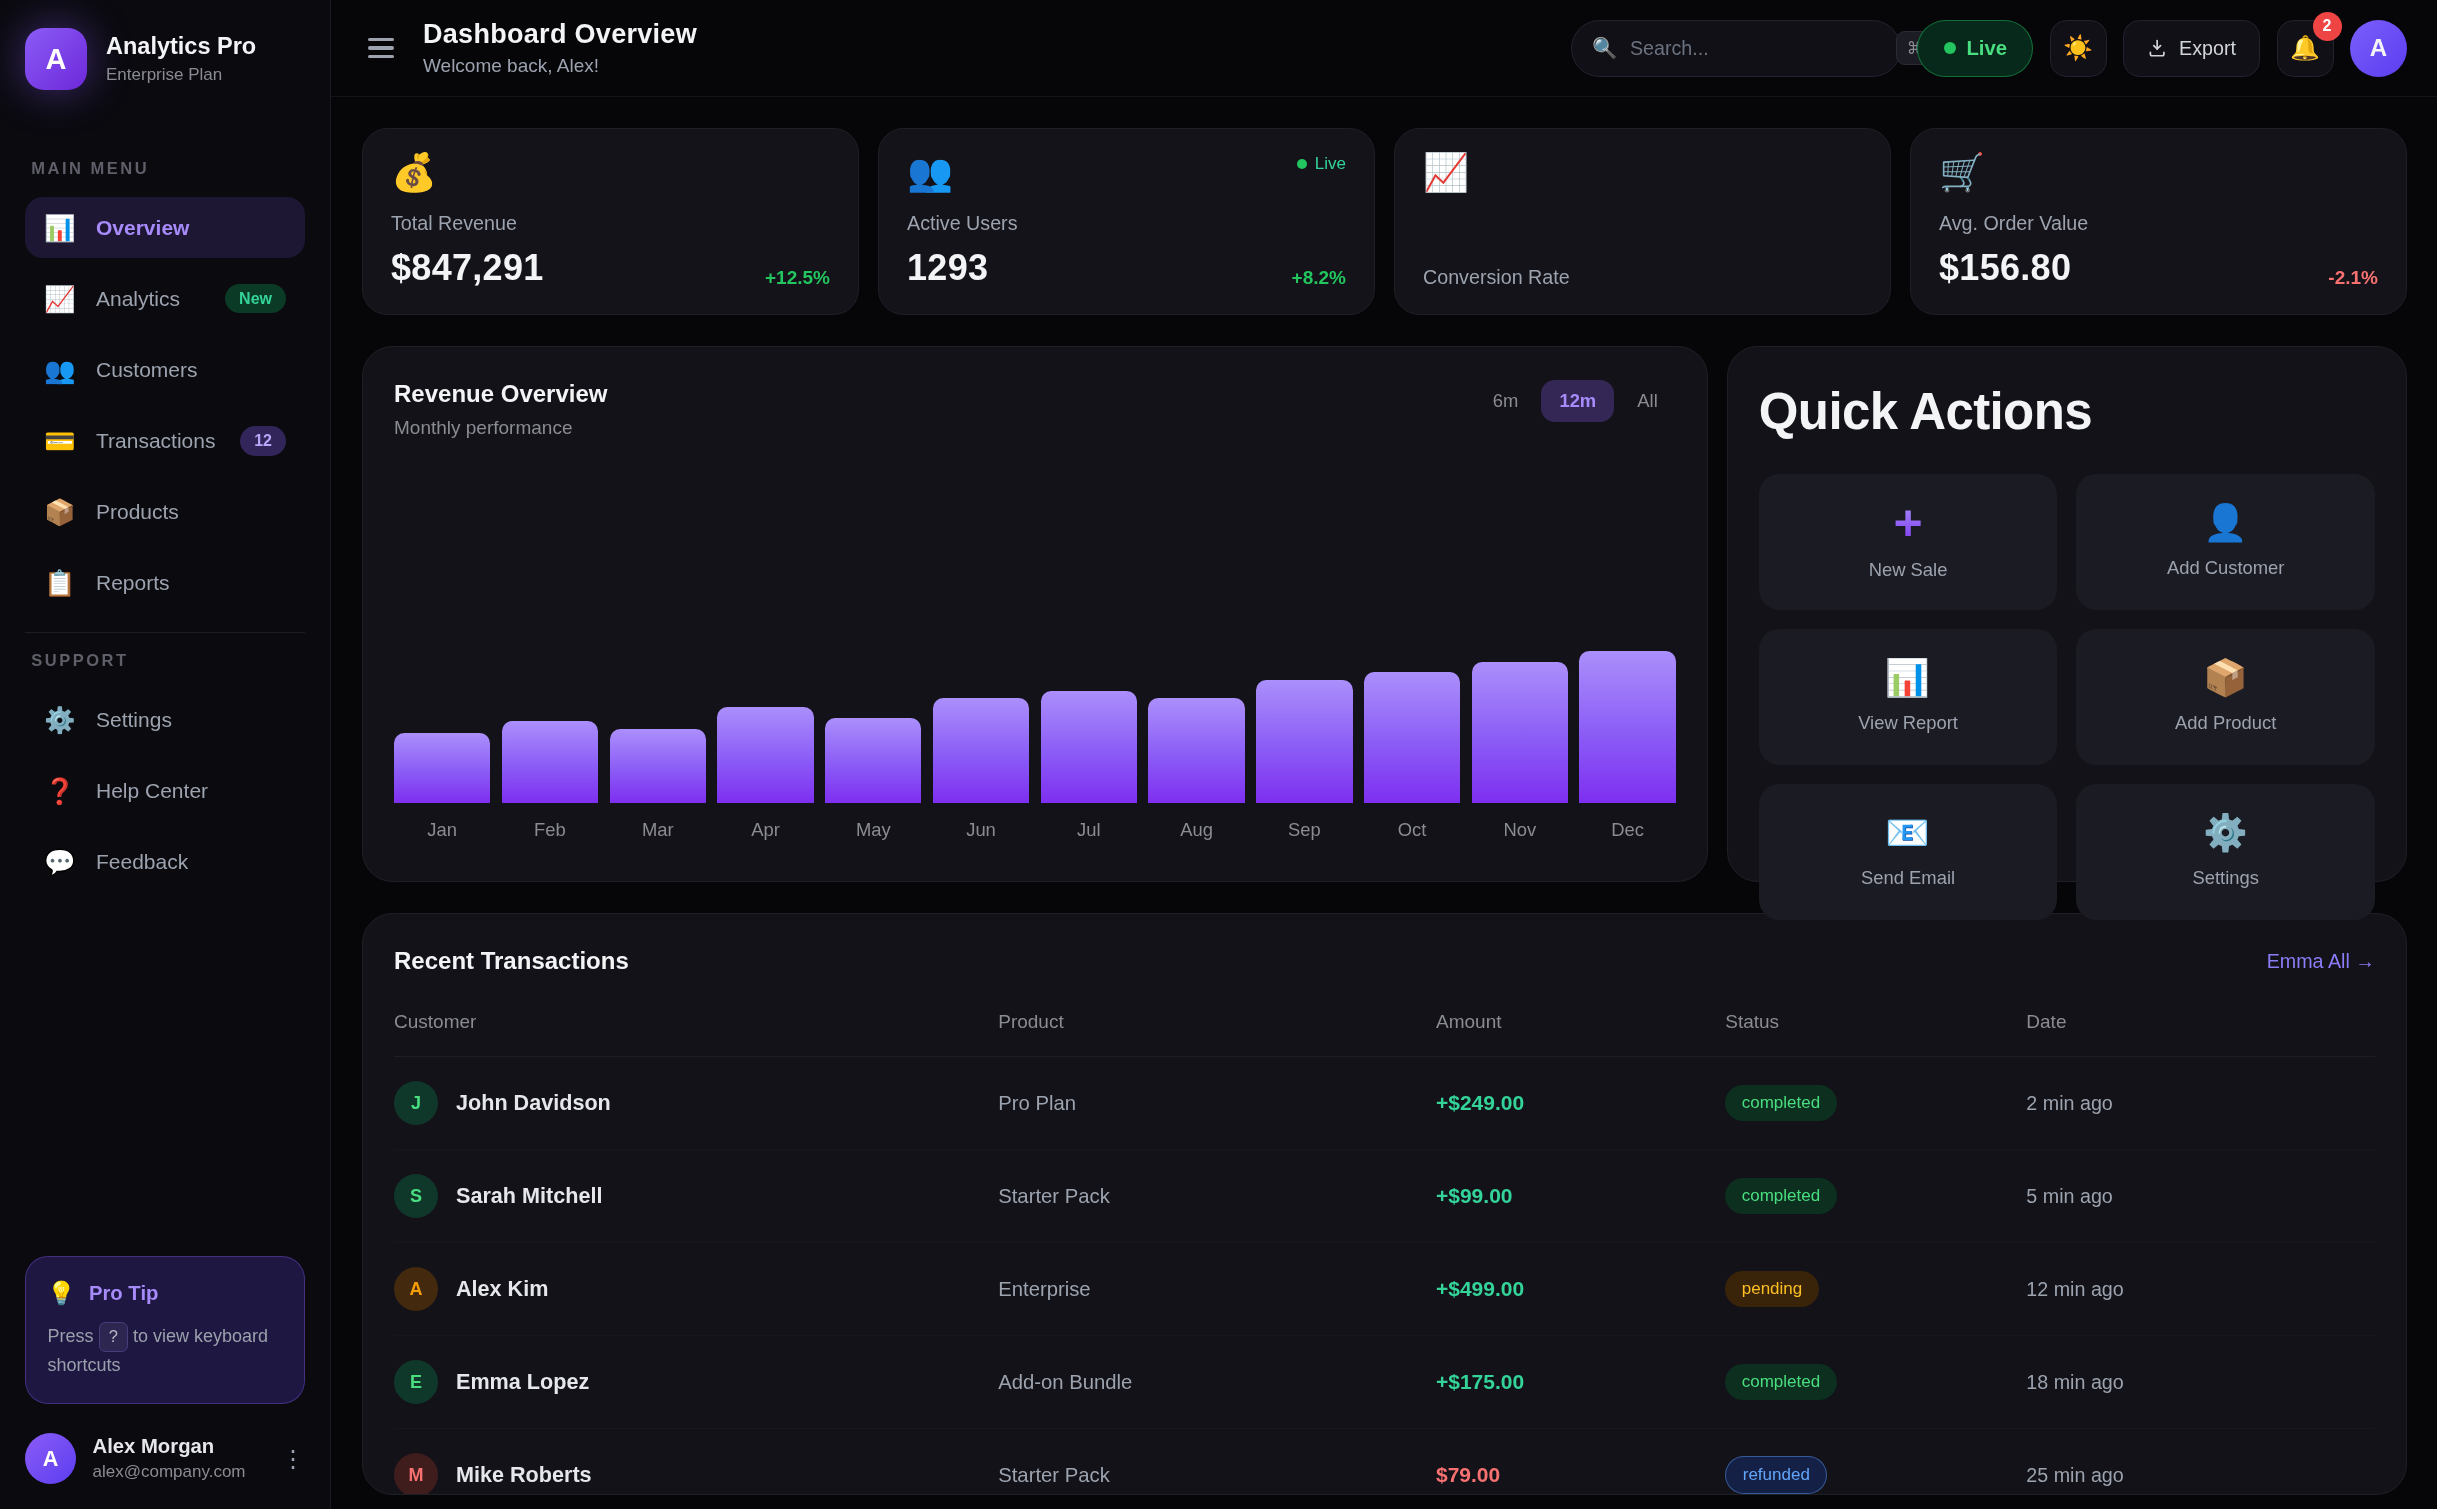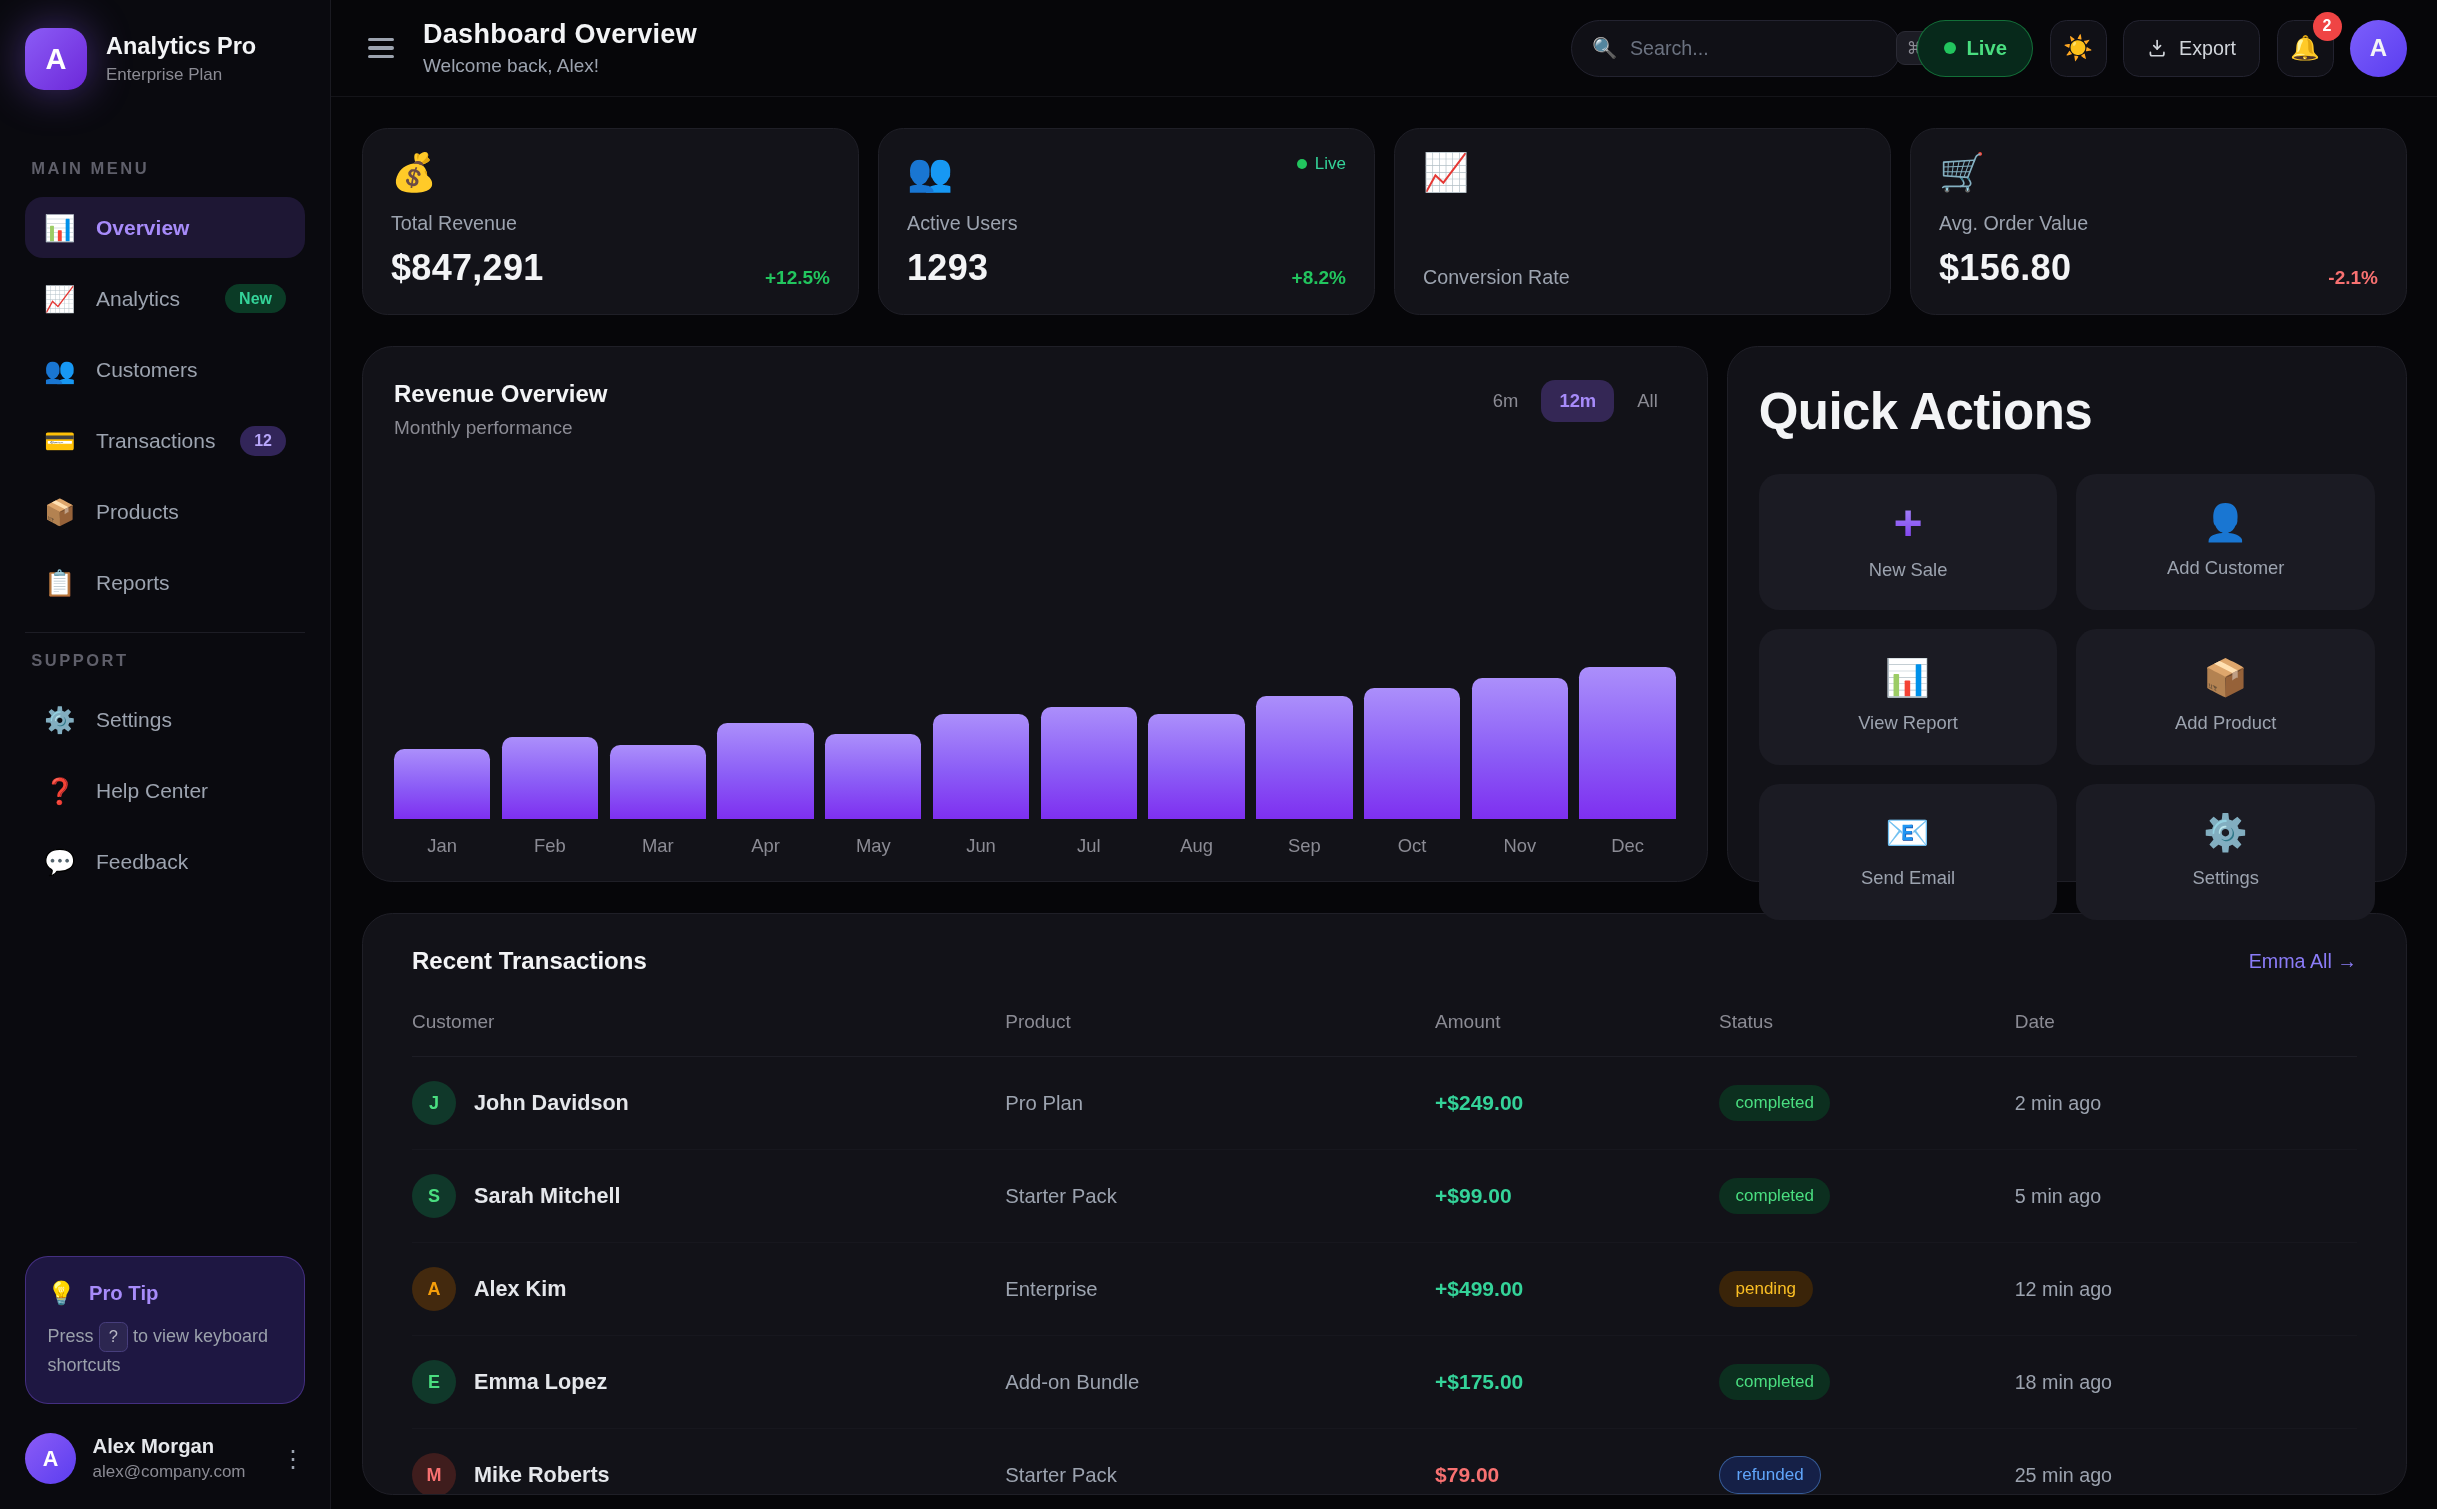--- a/index.html
+++ b/index.html
@@ -88,21 +88,21 @@
   .stat-live .live-dot{width:10.2px;height:10.2px}
   .stat-label{font-size:19.7px;color:var(--muted);margin-top:auto}
   .stat-valrow{display:flex;align-items:flex-end;margin-top:11.4px}
   .stat-value{font-size:36px;font-weight:bold;letter-spacing:0.3px}
   .stat-change{margin-left:auto;font-size:19px;font-weight:bold}
   .trend-up{color:#22c55e}
   .trend-down{color:var(--red)}
 
   .mid-row{display:flex;gap:19px;margin-top:31px}
   .chart-card{flex:2.08;height:536px;background:var(--panel);border:1.3px solid var(--border);
-    border-radius:30.5px;padding:33px 31px 24px;display:flex;flex-direction:column}
+    border-radius:30.5px;padding:33px 31px 40px;display:flex;flex-direction:column}
   .chart-head{display:flex;align-items:flex-start}
   .chart-title{font-size:24px;font-weight:bold}
   .chart-sub{font-size:19px;color:#8b8b94;margin-top:9px}
   .range-toggle{margin-left:auto;display:flex;align-items:center;gap:5.1px}
   .range-btn{font-size:18.4px;color:#8b8b94;padding:10.2px 18px;border-radius:14px;cursor:pointer}
   .range-btn.active{background:rgba(139,92,246,.28);color:var(--accent-lt);font-weight:bold}
   .bars-zone{margin-top:auto}
   .bars{display:flex;align-items:flex-end;gap:11.4px;height:159px}
   .bar-col{flex:1;display:flex;flex-direction:column;justify-content:flex-end;height:100%}
   .bar{width:100%;border-radius:10.2px 10.2px 0 0;
@@ -115,21 +115,21 @@
   .quick-title{font-size:51px;font-weight:bold;letter-spacing:-0.6px;margin:3.8px 0 33px}
   .quick-grid{display:grid;grid-template-columns:1fr 1fr;gap:19px}
   .action-card{height:136px;background:#1b1b23;border-radius:20.3px;display:flex;flex-direction:column;
     align-items:center;justify-content:center;gap:16.5px;cursor:pointer}
   .action-ico{font-size:36px;line-height:1}
   .action-ico.plus{font-size:50px;font-weight:bold;background:linear-gradient(180deg,#a78bfa,#7c3aed);
     -webkit-background-clip:text;background-clip:text;color:transparent;line-height:.8}
   .action-label{font-size:18.4px;color:var(--muted)}
 
   .tx-card{margin-top:31px;height:582px;background:var(--panel);border:1.3px solid var(--border);
-    border-radius:30.5px;padding:33px 49px;display:flex;flex-direction:column;overflow:hidden}
+    border-radius:30.5px;padding:33px 31px;display:flex;flex-direction:column;overflow:hidden}
   .tx-head{display:flex;align-items:center}
   .tx-title{font-size:24px;font-weight:bold}
   .view-all{margin-left:auto;font-size:19.7px;color:#8b7cf8;cursor:pointer}
   .tx-cols{display:grid;grid-template-columns:30.5% 22.1% 14.6% 15.2% 17.6%;
     font-size:19px;color:#8b8b94;padding:36px 0 23px;border-bottom:1.3px solid #1d1d25}
   .tx-row{display:grid;grid-template-columns:30.5% 22.1% 14.6% 15.2% 17.6%;align-items:center;
     padding:24px 0;border-bottom:1.3px solid #17171e;cursor:pointer}
   .tx-row:last-child{border-bottom:none}
   .cust{display:flex;align-items:center;gap:18px}
   .row-av{width:44px;height:44px;border-radius:50%;display:flex;align-items:center;justify-content:center;

